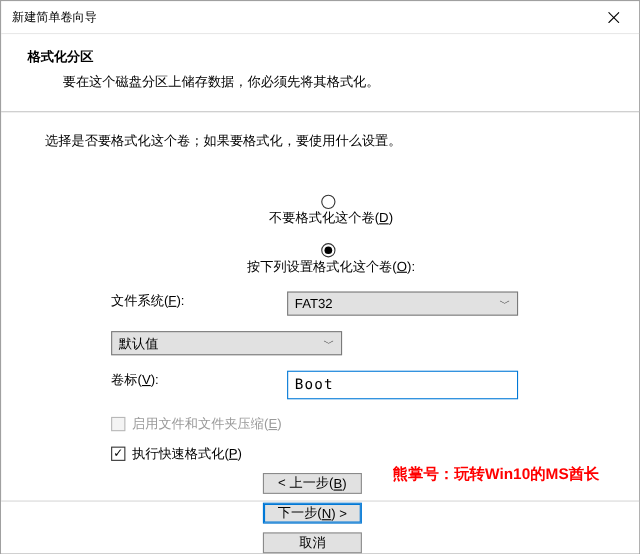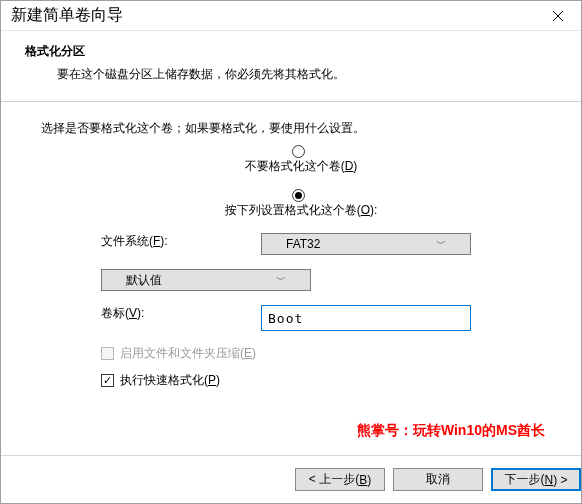--- a/index.html
+++ b/index.html
@@ -21,21 +21,21 @@
     position: relative;
   }
   .titlebar {
     height: 30px;
     display: flex;
     align-items: center;
     justify-content: space-between;
     padding: 0 0 0 10px;
     border-bottom: 1px solid #e8e8e8;
   }
-  .title-text { font-size: 16px; }
+  .title-text { font-size: 11px; }
   .close-btn {
     width: 46px;
     height: 30px;
     display: flex;
     align-items: center;
     justify-content: center;
     cursor: pointer;
   }
   .close-btn svg { width: 10px; height: 10px; }
   .header-area {
@@ -45,21 +45,21 @@
   .header-sub { margin: 6px 0 0 32px; font-size: 12px; }
   .divider {
     height: 1px;
     background: #d8d8d8;
     margin: 0;
     border-top: 1px solid #cfcfcf;
   }
   .content {
     padding: 18px 40px 0 40px;
   }
-  .instruction { margin-bottom: 8px; font-size: 12px; }
+  .instruction { margin-bottom: 40px; font-size: 12px; }
   .radio-row {
     display: flex;
     align-items: center;
     margin: 0 0 14px 20px;
     font-size: 12px;
     flex-direction: column;
   }
   .radio {
     width: 13px; height: 13px;
     border: 1px solid #333;
@@ -87,21 +87,21 @@
     margin-bottom: 14px;
   }
   .field-label { width: 160px; font-size: 12px; }
   .select-box {
     width: 210px; height: 22px;
     border: 1px solid #7a7a7a;
     background: #e1e1e1;
     display: flex;
     align-items: center;
     justify-content: space-between;
-    padding: 0 24px;
+    padding: 0 6px;
     font-size: 12px;
     cursor: pointer;
   }
   .select-box .chev { font-size: 10px; color: #444; }
   .text-input {
     width: 210px; height: 22px;
     border: 1px solid #0078d7;
     background: #fff;
     padding: 12px 6px;
     font-size: 13px;
@@ -146,23 +146,24 @@
     font-size: 14px;
   }
   .footer {
     position: absolute;
     bottom: 0; left: 0; right: 0;
     height: 48px;
     border-top: 1px solid #d8d8d8;
     display: flex;
     align-items: center;
     justify-content: flex-end;
-    padding-right: 0;
+    padding-right: 14px;
     gap: 8px;
     background: #fff;
+    flex-direction: column;
   }
   .btn {
     height: 23px;
     min-width: 90px;
     border: 1px solid #8a8a8a;
     background: #e1e1e1;
     font-size: 12px;
     padding: 0 10px;
     display: inline-flex;
     align-items: center;
@@ -258,23 +259,23 @@
   </div>
 
   <div class="watermark">熊掌号：玩转Win10的MS酋长</div>
 
   <div class="footer">
     <button class="btn">
       <span>&lt; 上一步(</span>
         <span class="hotkey">B</span>
         <span>)</span>
     </button>
-    <button class="btn">
-      <span>取消</span>
-    </button>
     <button class="btn default">
       <span>下一步(</span>
         <span class="hotkey">N</span>
         <span>) &gt;</span>
     </button>
+    <button class="btn">
+      <span>取消</span>
+    </button>
   </div>
 
 </div>
 
 </body></html>

